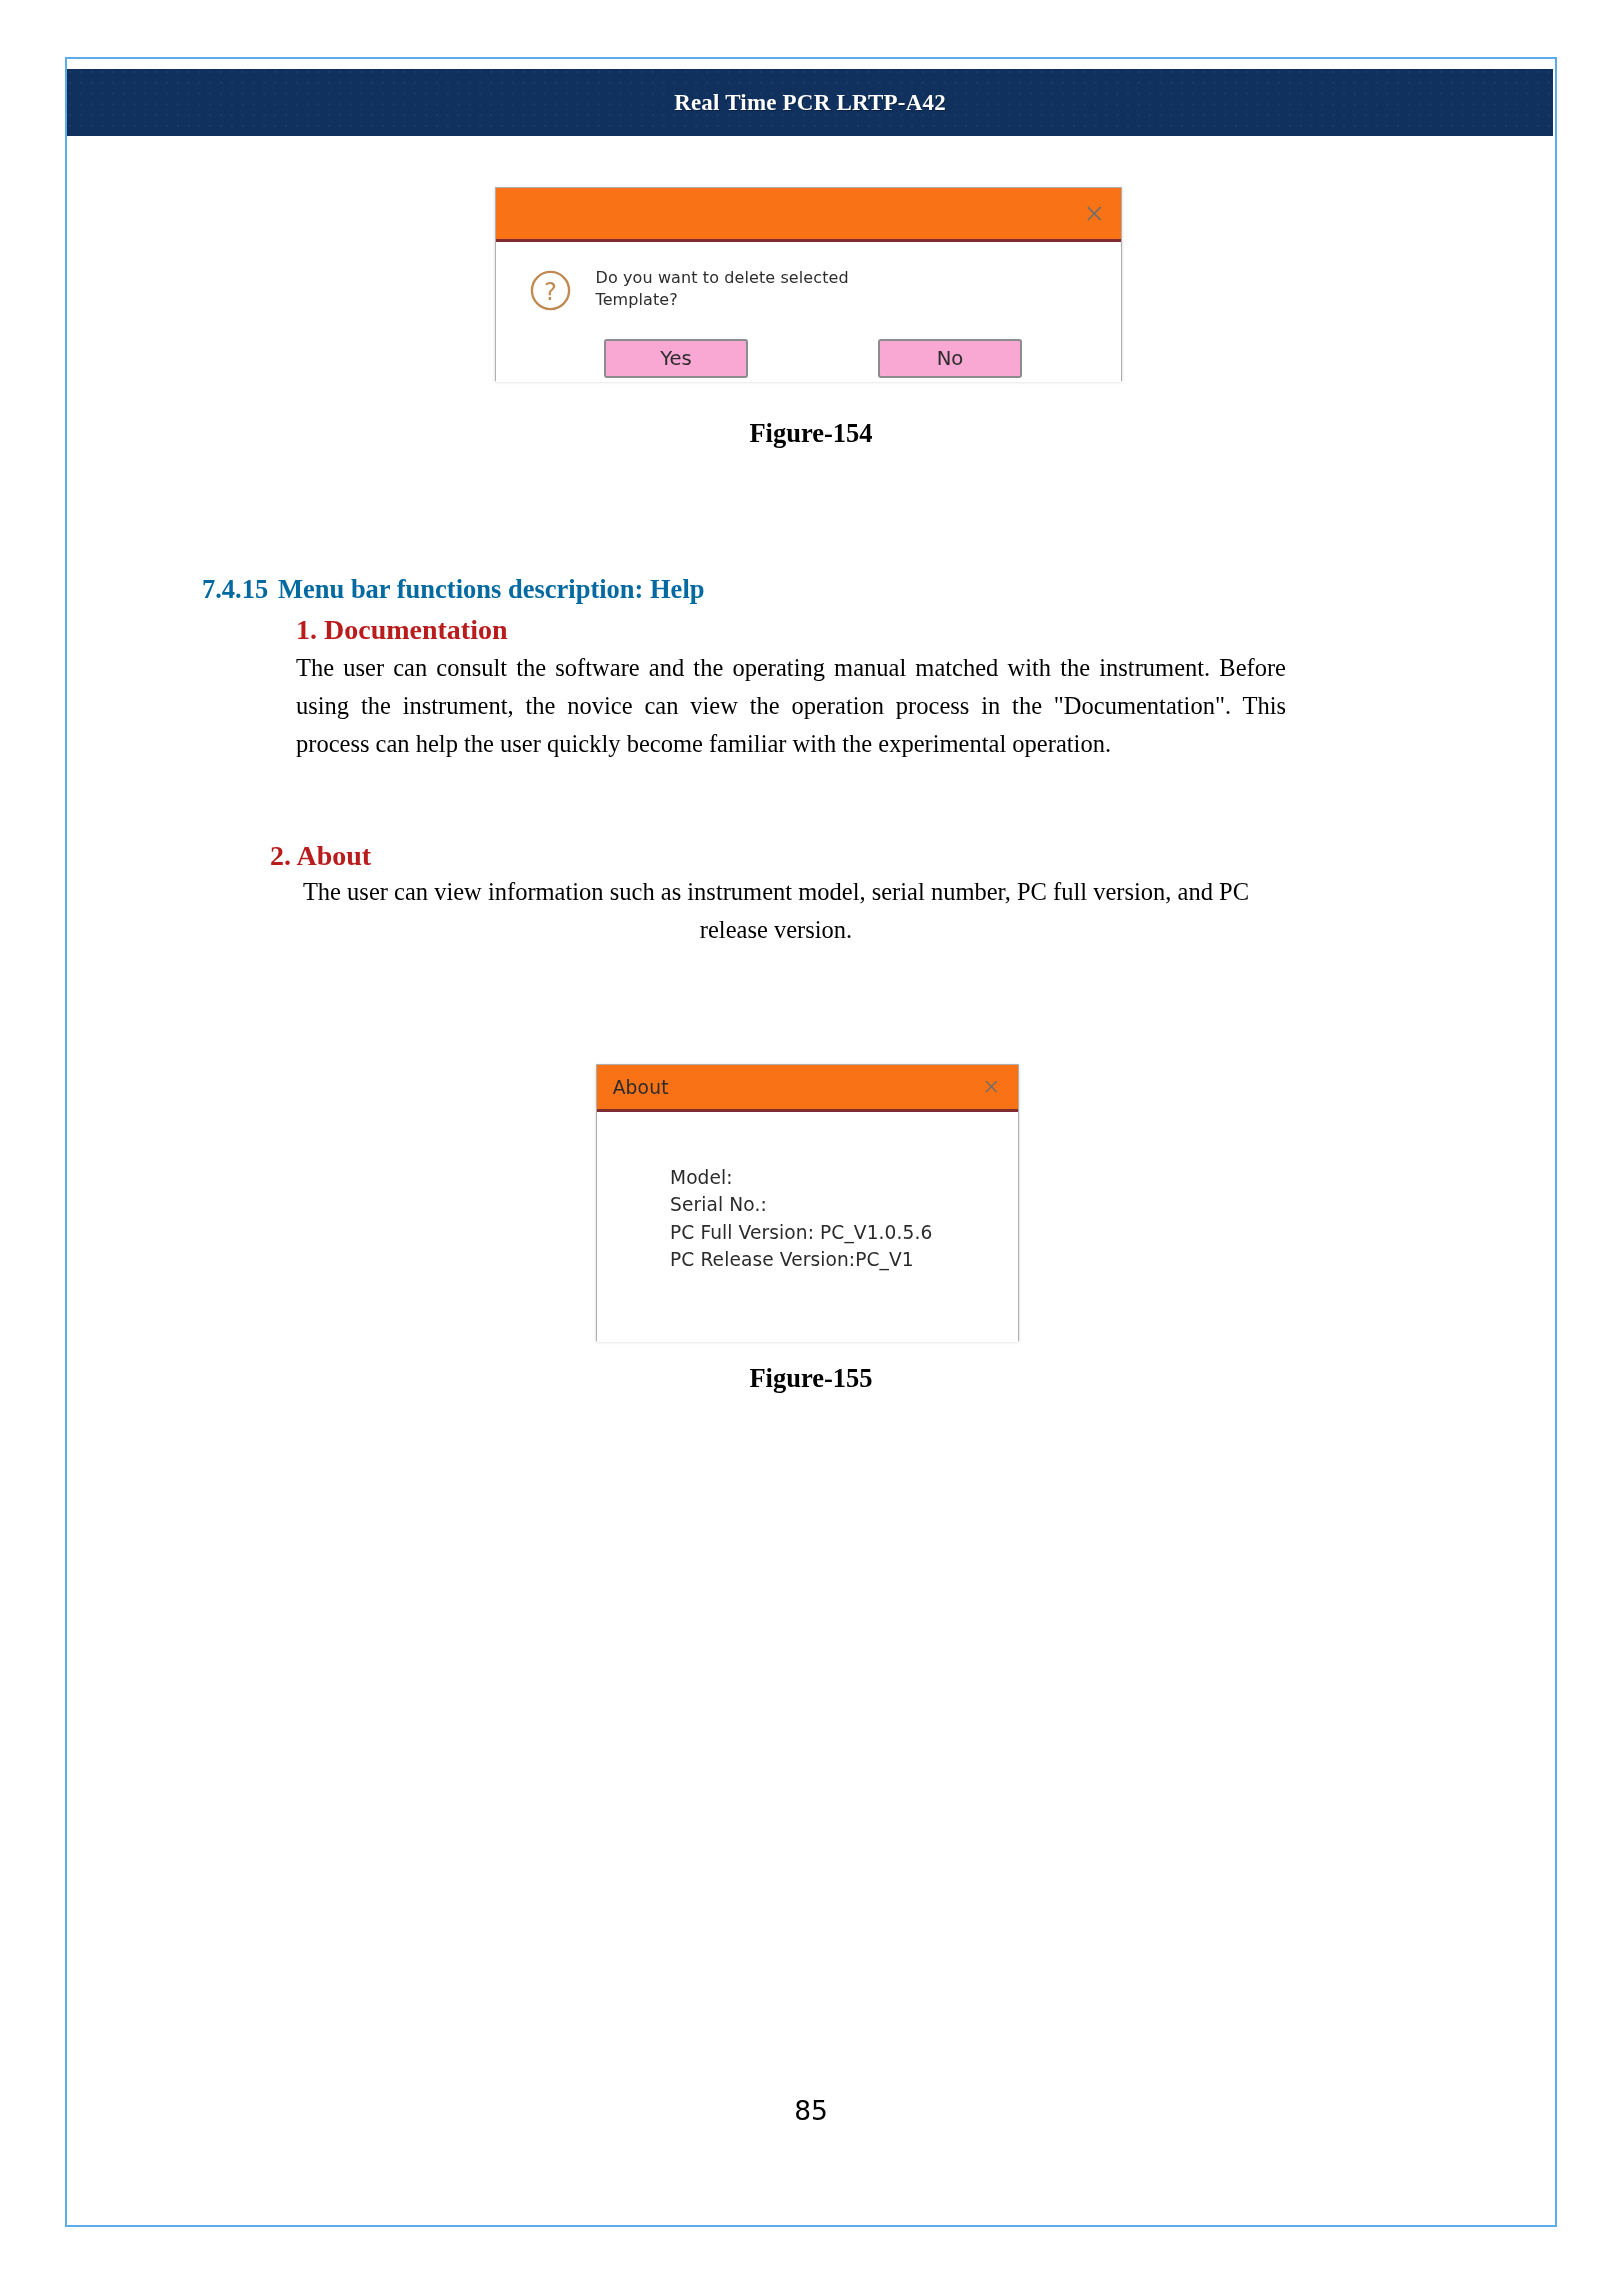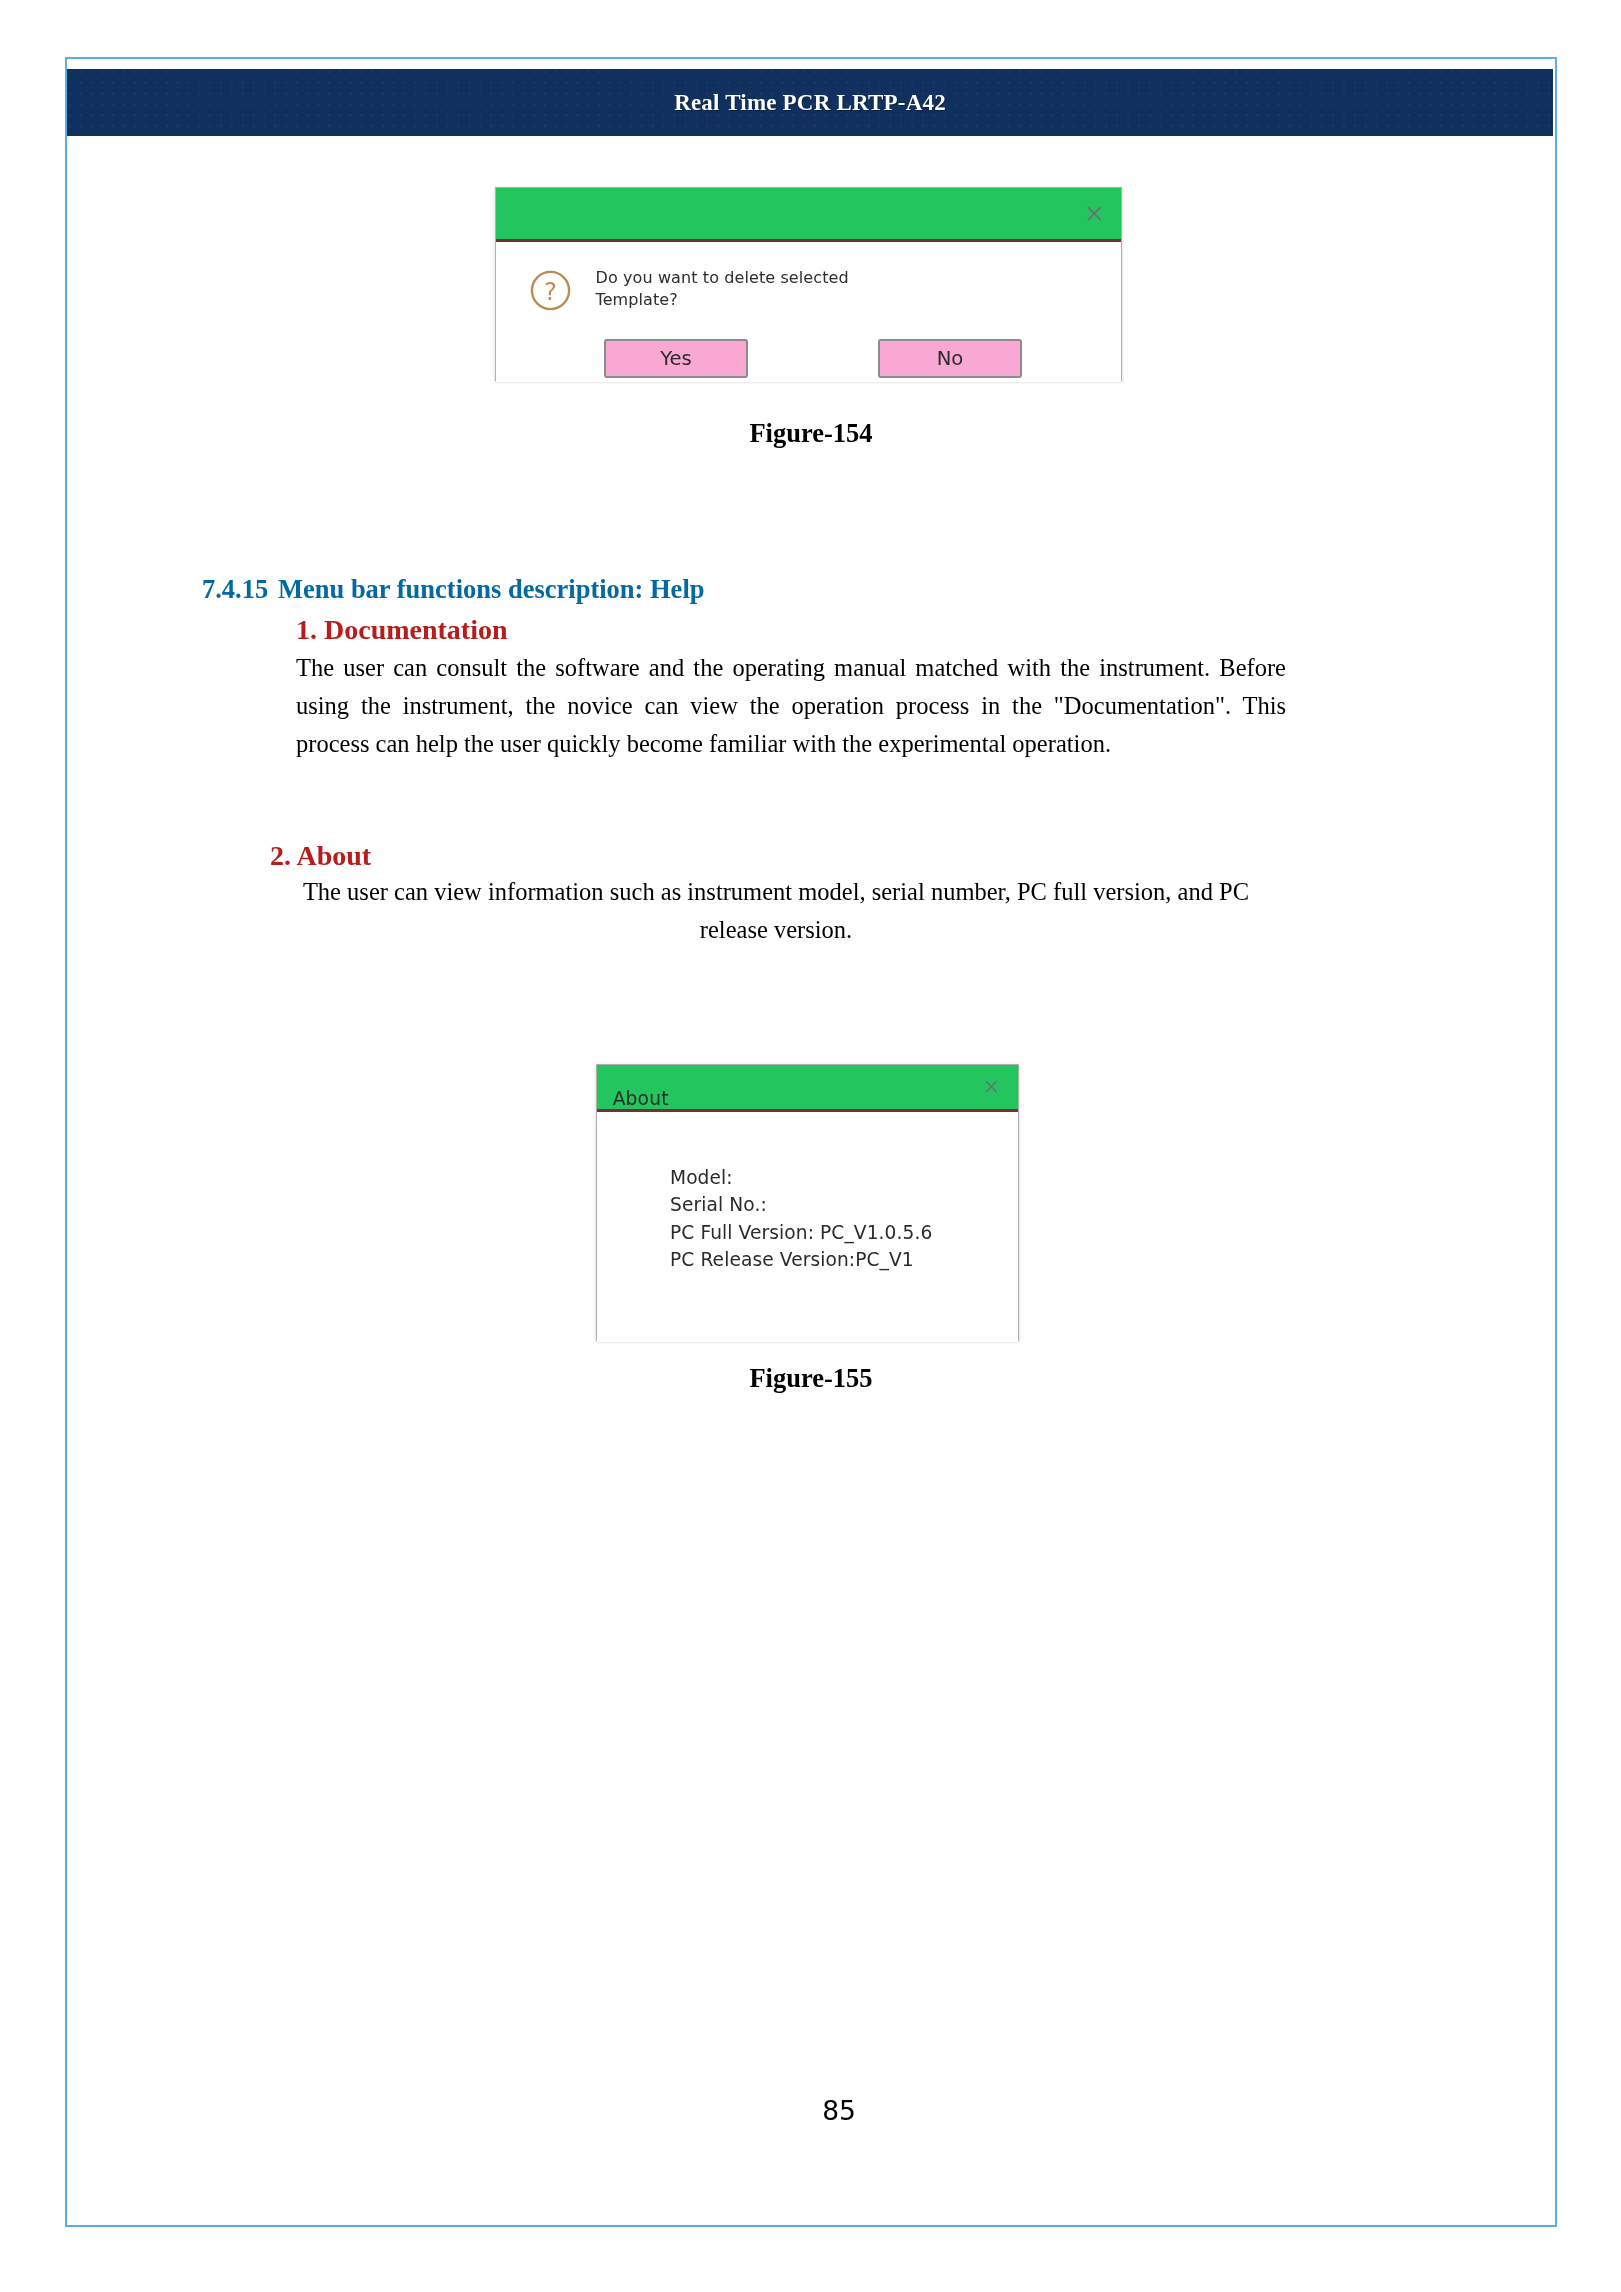--- a/index.html
+++ b/index.html
@@ -66,24 +66,24 @@
   
   .win-dialog {
     position: absolute;
     background: #ffffff;
     box-sizing: border-box;
     border: 1px solid #AFAFAF;
     box-shadow: 0 1px 2.9px rgba(0,0,0,0.18);
   }
   .win-titlebar {
     position: relative;
-    background: #22c55e;
-    box-sizing: border-box;
-    display: flex;
-    align-items: flex-end;
+    background: #f97316;
+    box-sizing: border-box;
+    display: flex;
+    align-items: center;
   }
   .win-title-text {
     font-family: "DejaVu Sans", sans-serif;
     font-size: 18.6px;
     color: #2B2B2B;
     margin-left: 15.7px;
     letter-spacing: 0.2px;
   }
   .win-close {
     position: absolute;
@@ -244,21 +244,20 @@
   
   #page-number {
     position: absolute;
     left: 0;
     top: 1960px;
     width: 100%;
     text-align: center;
     font-family: "DejaVu Sans", sans-serif;
     font-size: 26.5px;
     color: #000000;
-    padding-left: 28px;
   }
 </style>
 </head>
 <body>
 
 <div id="page-frame"></div>
 
 <div id="header-banner">
   <div class="title">Real Time PCR LRTP-A42</div>
 </div>

